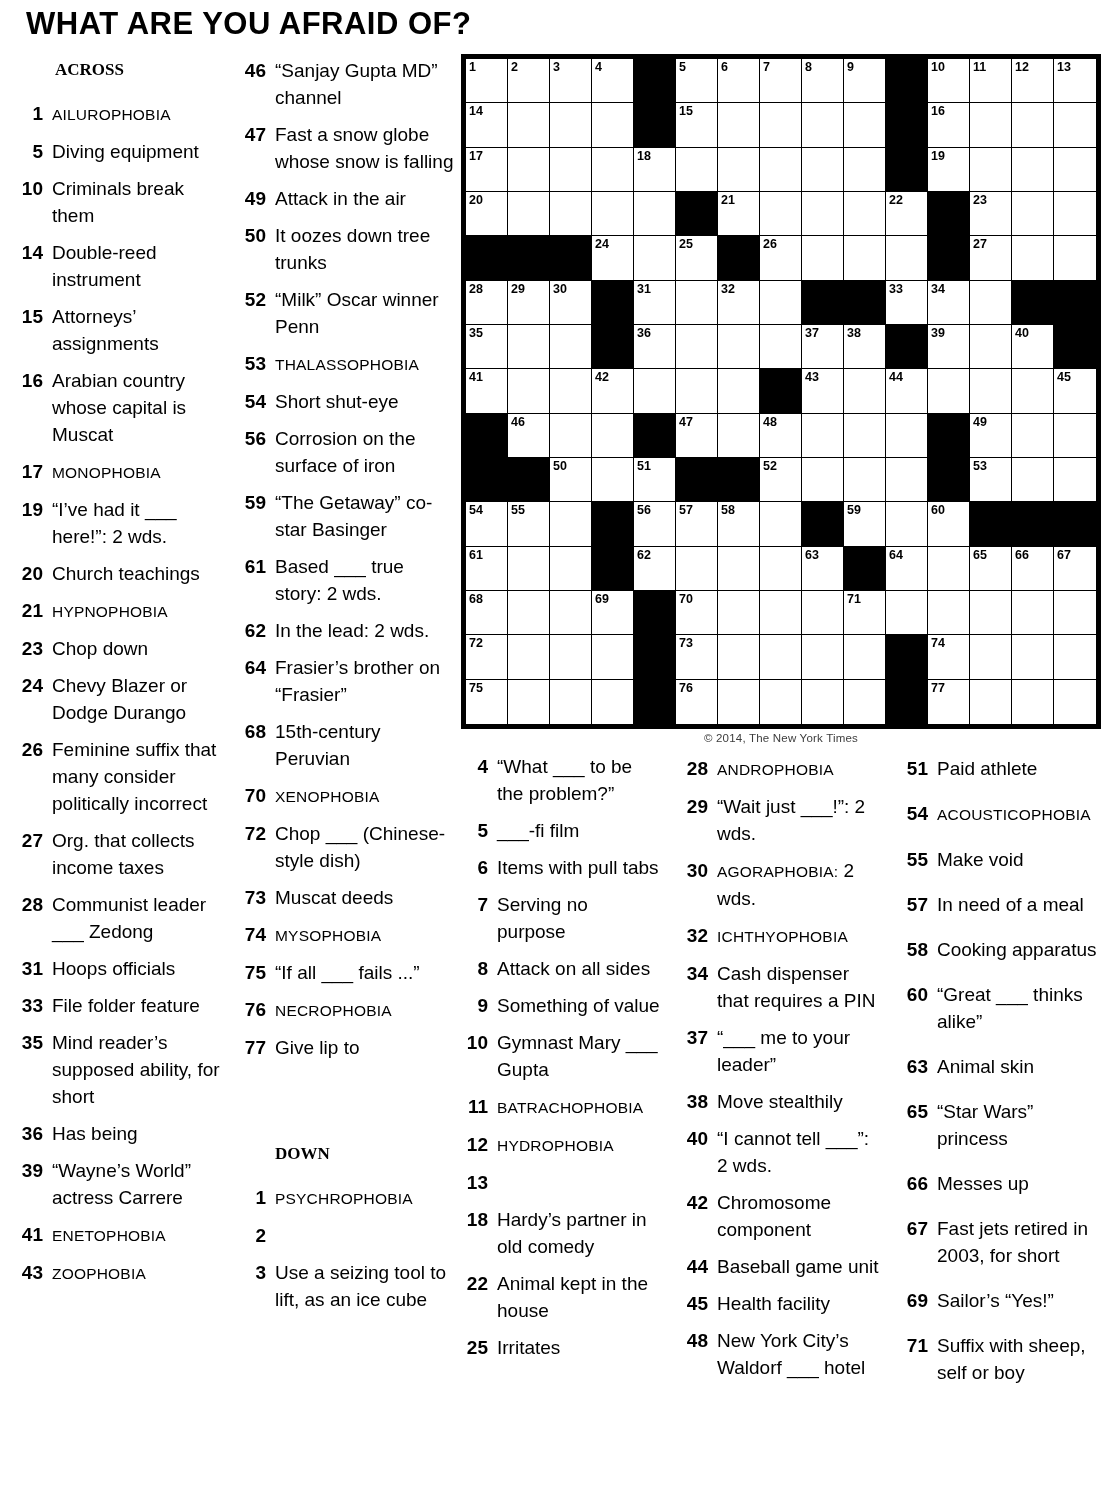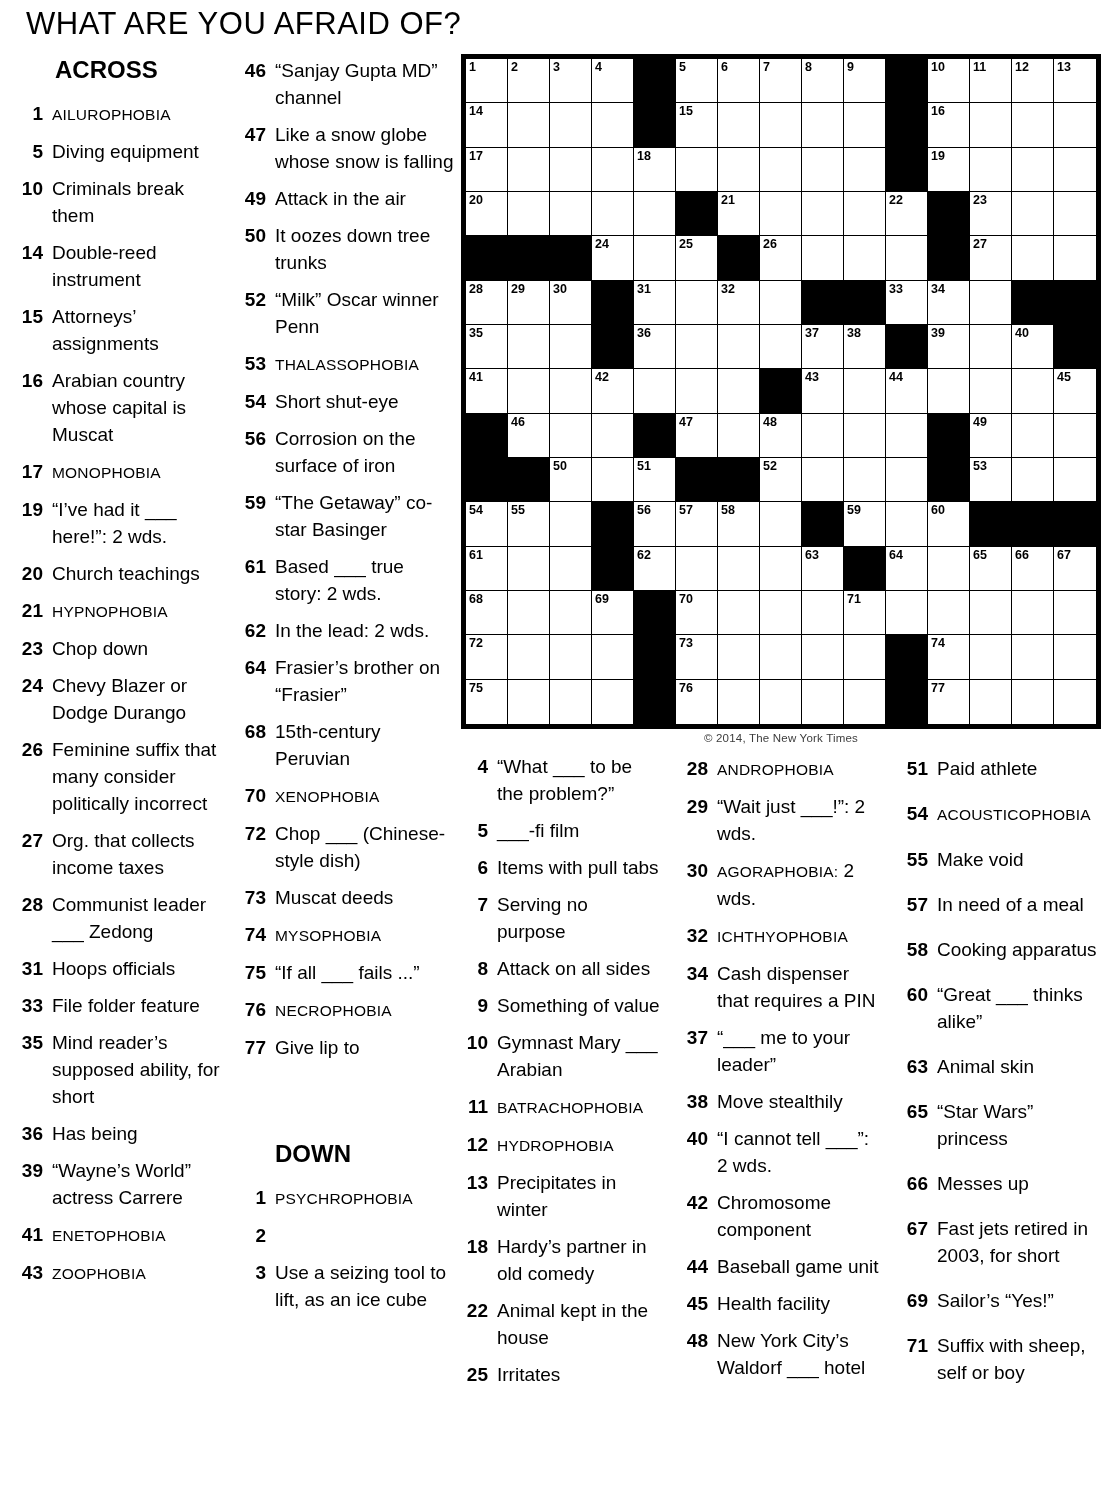--- a/index.html
+++ b/index.html
@@ -1,39 +1,39 @@
 <!DOCTYPE html>
 <html><head>
 <meta charset="utf-8">
 <style>
   html,body{margin:0;padding:0;background:#fff;}
   body{width:1113px;height:1486px;position:relative;overflow:hidden;
        font-family:"Liberation Sans",sans-serif;color:#000;}
   .page{position:absolute;inset:0;}
 
   .title{position:absolute;left:26px;top:6px;margin:0;
-         font-size:31px;font-weight:400;letter-spacing:.5px;white-space:nowrap;}
+         font-size:31px;font-weight:700;letter-spacing:.5px;white-space:nowrap;}
 
   
   .grid{position:absolute;left:461px;top:54px;width:630px;height:665px;
         border:5px solid #000;background:#fff;box-sizing:content-box;
         display:grid;grid-template-columns:repeat(15,1fr);grid-template-rows:repeat(15,1fr);}
   .cell{position:relative;background:#fff;box-sizing:border-box;
         border-right:1.5px solid #000;border-bottom:1.5px solid #000;}
   .cell:nth-child(15n){border-right:none;}
   .cell:nth-child(n+211){border-bottom:none;}
   .cell.black{background:#000;}
   .cellnum{position:absolute;top:2px;left:3px;font-size:12.5px;font-weight:700;line-height:1;}
 
   .copyright{position:absolute;left:461px;top:732px;width:640px;text-align:center;
              font-size:11.5px;color:#3d3d3d;letter-spacing:.2px;}
 
   
   .cluecol{position:absolute;}
-  .list-header{font-size:24px;font-weight:700;line-height:26px;margin:0 0 17px 35px;}
+  .list-header{font-size:17px;font-weight:700;line-height:26px;margin:0 0 17px 35px;font-family:Liberation Serif, serif;}
   .down-header{margin-top:80px;}
   .clue{display:flex;margin-bottom:10px;}
   .clue-num{flex:0 0 26px;margin-right:9px;text-align:right;
             font-size:19px;font-weight:700;line-height:27px;}
   .clue-text{font-size:19px;line-height:27px;}
   .clue-text .caps{font-size:15.5px;letter-spacing:.2px;text-align:center;}
 
   .col1{left:20px;top:57px;width:204px;}
   .col1 .clue-num{flex-basis:23px;}
   .col2{left:240px;top:57px;width:215px;}
@@ -528,21 +528,21 @@
   </div>
 
   <div class="cluecol col2">
     <div class="cluelist">
         <div class="clue">
           <span class="clue-num">46</span>
           <span class="clue-text"><span>“Sanjay Gupta MD” channel</span></span>
         </div>
         <div class="clue">
           <span class="clue-num">47</span>
-          <span class="clue-text"><span>Like a snow globe whose snow is falling</span></span>
+          <span class="clue-text"><span>Fast a snow globe whose snow is falling</span></span>
         </div>
         <div class="clue">
           <span class="clue-num">49</span>
           <span class="clue-text"><span>Attack in the air</span></span>
         </div>
         <div class="clue">
           <span class="clue-num">50</span>
           <span class="clue-text"><span>It oozes down tree trunks</span></span>
         </div>
         <div class="clue">
@@ -647,33 +647,32 @@
         <div class="clue">
           <span class="clue-num">8</span>
           <span class="clue-text"><span>Attack on all sides</span></span>
         </div>
         <div class="clue">
           <span class="clue-num">9</span>
           <span class="clue-text"><span>Something of value</span></span>
         </div>
         <div class="clue">
           <span class="clue-num">10</span>
-          <span class="clue-text"><span>Gymnast Mary ___ Arabian</span></span>
+          <span class="clue-text"><span>Gymnast Mary ___ Gupta</span></span>
         </div>
         <div class="clue">
           <span class="clue-num">11</span>
           <span class="clue-text"><span class="caps">BATRACHOPHOBIA</span></span>
         </div>
         <div class="clue">
           <span class="clue-num">12</span>
           <span class="clue-text"><span class="caps">HYDROPHOBIA</span></span>
         </div>
         <div class="clue">
           <span class="clue-num">13</span>
-          <span class="clue-text"><span>Precipitates in winter</span></span>
         </div>
         <div class="clue">
           <span class="clue-num">18</span>
           <span class="clue-text"><span>Hardy’s partner in old comedy</span></span>
         </div>
         <div class="clue">
           <span class="clue-num">22</span>
           <span class="clue-text"><span>Animal kept in the house</span></span>
         </div>
         <div class="clue">

